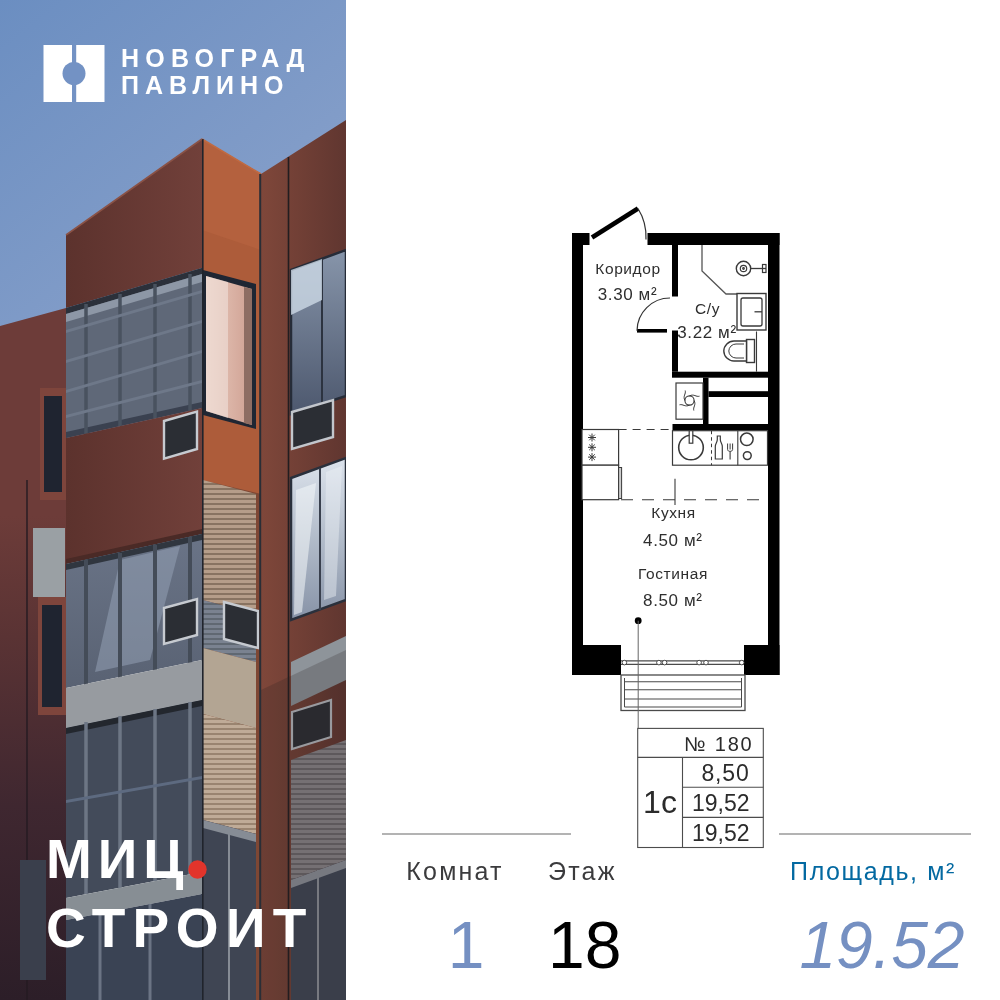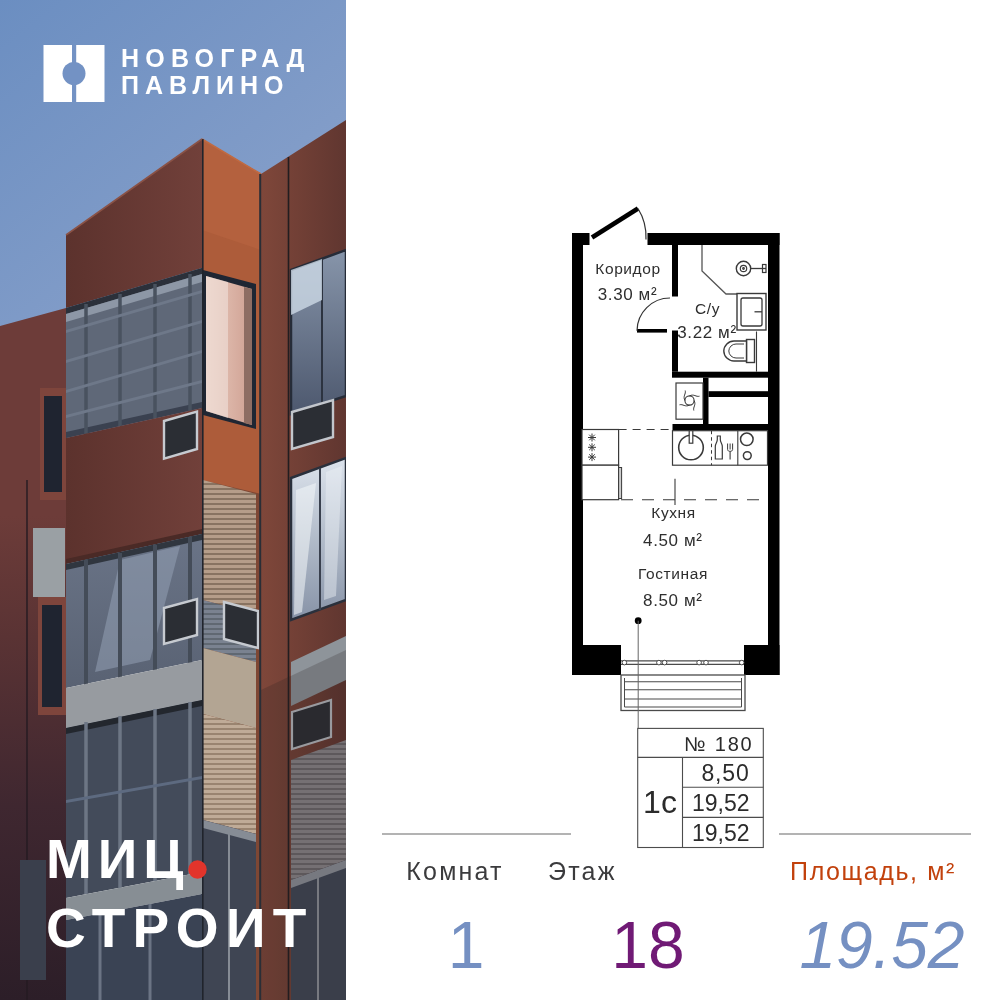--- a/index.html
+++ b/index.html
@@ -421,19 +421,19 @@
 </div>
 
 <div class="abs" style="left:382px;top:833px;width:189px;height:1.6px;background:#b3b3b3;"></div>
 
 <div class="abs" style="left:779px;top:833px;width:192px;height:1.6px;background:#b3b3b3;"></div>
 
 <div class="abs" style="left:355px;top:857px;width:200px;text-align:center;font-size:25px;letter-spacing:2.2px;color:#3b3b3d;">Комнат</div>
 
 <div class="abs" style="left:548px;top:857px;width:200px;font-size:25px;letter-spacing:2.2px;color:#3b3b3d;">Этаж</div>
 
-<div class="abs" style="left:773px;top:857px;width:200px;text-align:center;font-size:25px;letter-spacing:1.6px;color:#c2410c;">Площадь, м²</div>
+<div class="abs" style="left:773px;top:857px;width:200px;text-align:center;font-size:25px;letter-spacing:1.6px;color:#0369a1;">Площадь, м²</div>
 
 <div class="abs" style="left:366px;top:907px;width:200px;text-align:center;font-size:66px;color:#7590c2;">1</div>
 
-<div class="abs" style="left:548px;top:907px;width:200px;text-align:center;font-size:66px;color:#701a75;">18</div>
+<div class="abs" style="left:548px;top:907px;width:200px;text-align:left;font-size:66px;color:#000000;">18</div>
 
 <div class="abs" style="left:782px;top:907px;width:200px;text-align:center;font-size:66px;color:#7590c2;font-style:italic;">19.52</div>
 
 </body></html>

